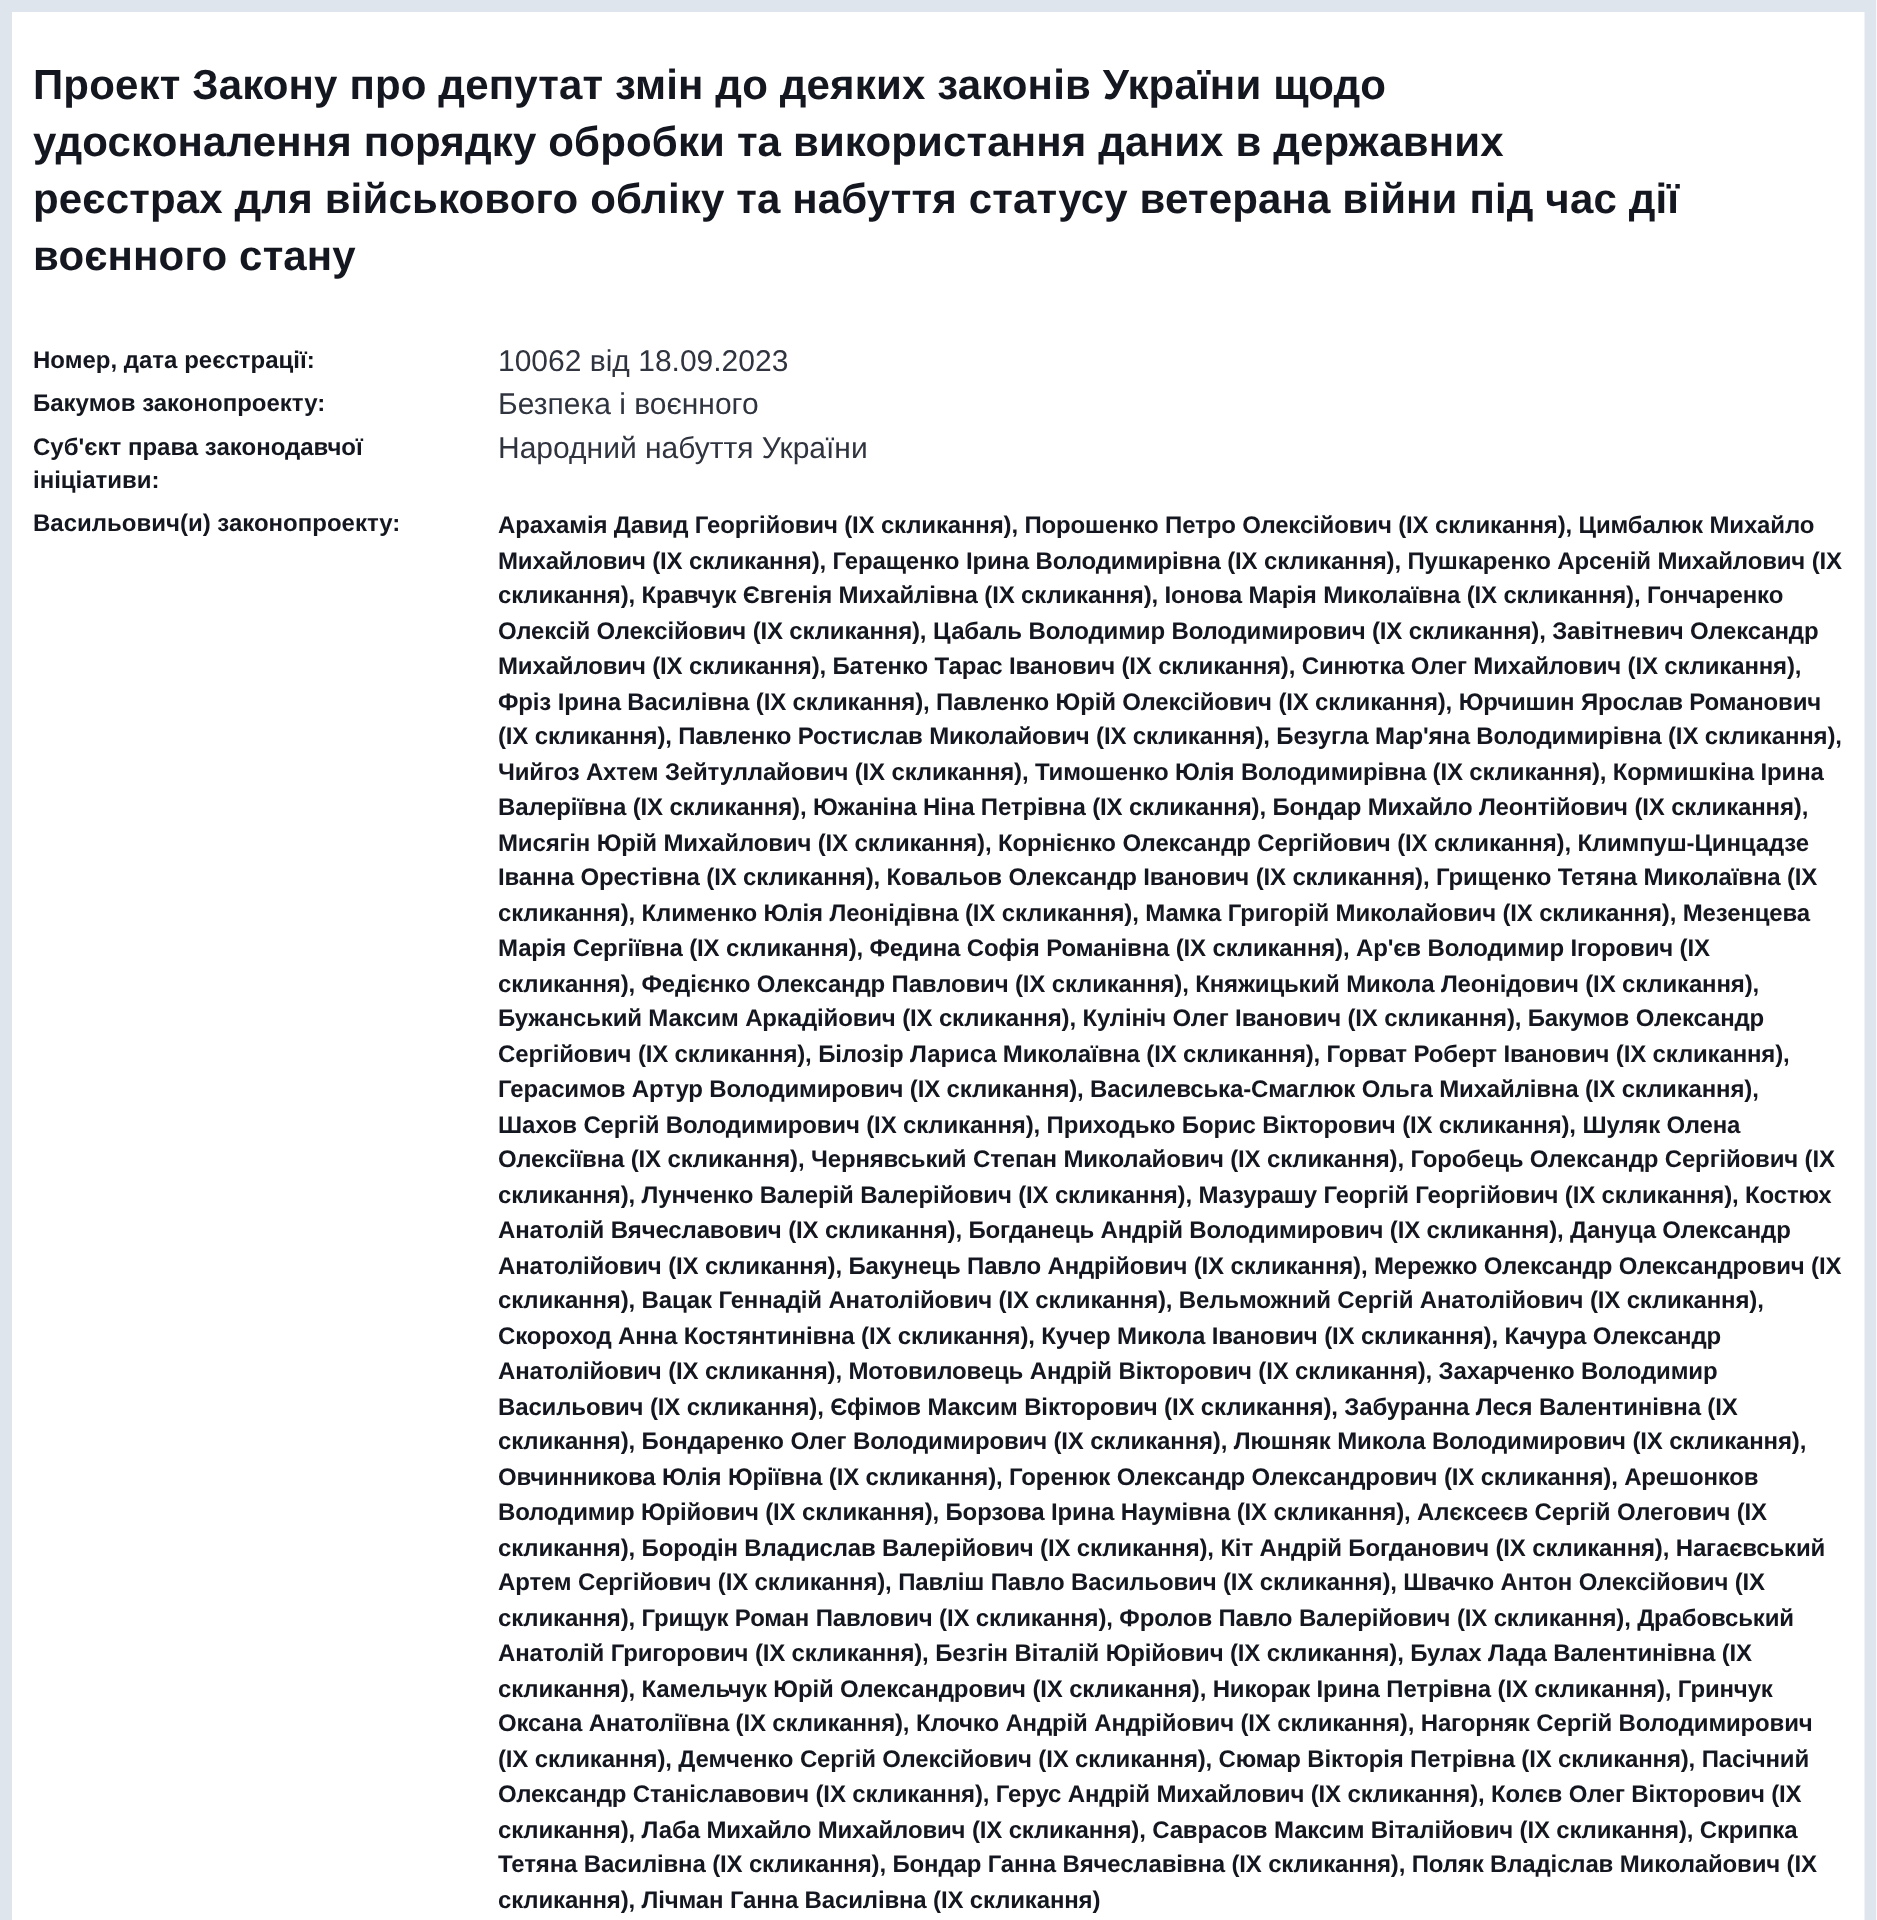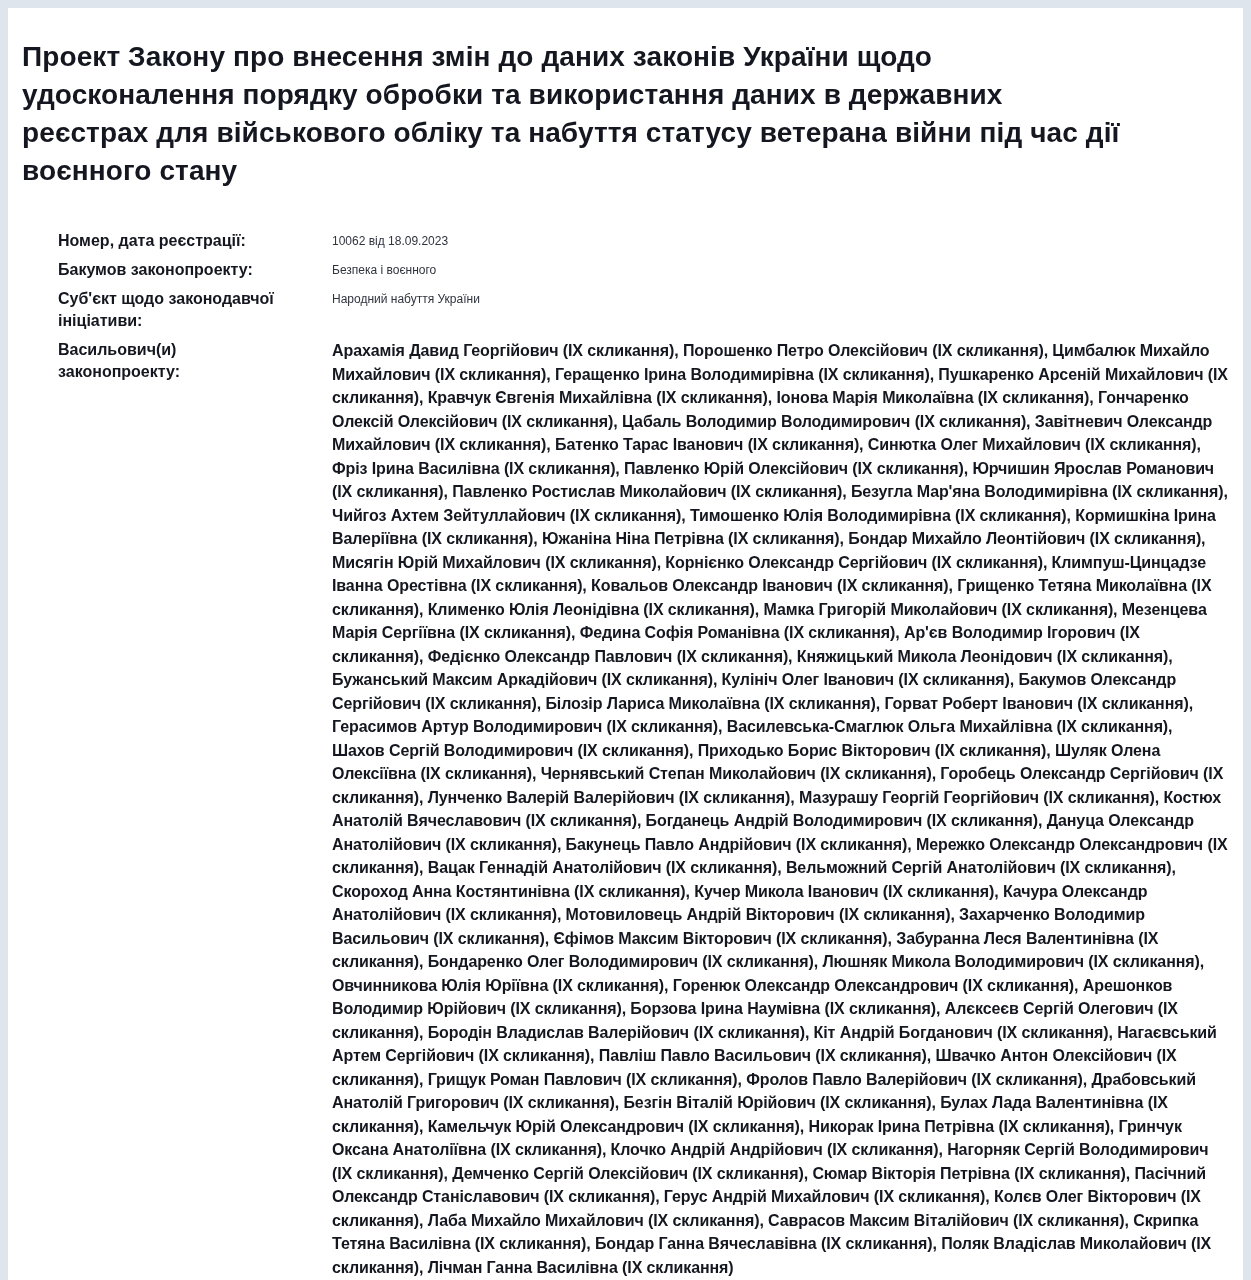--- a/index.html
+++ b/index.html
@@ -46,24 +46,23 @@
     column-gap: 0;
     margin-bottom: 7px;
     align-items: start;
   }
   .field-label {
     font-size: 16px;
     font-weight: 700;
     line-height: 22px;
     color: #14171f;
     padding-right: 30px;
-    margin-left: 36px;
   }
   .field-value {
-    font-size: 12px;
+    font-size: 20px;
     font-weight: 400;
     line-height: 22px;
     color: #30343f;
   }
   .initiators-row {
     margin-top: 2px;
   }
   .initiators-text {
     font-size: 16px;
     font-weight: 700;
@@ -72,37 +71,37 @@
     letter-spacing: -0.1px;
     text-align: left;
   }
 </style>
 </head>
 <body>
 
 <div class="page">
   <div class="content">
 
-    <h1 class="title">Проект Закону про внесення змін до даних законів України щодо удосконалення порядку обробки та використання даних в державних реєстрах для військового обліку та набуття статусу ветерана війни під час дії воєнного стану</h1>
+    <h1 class="title">Проект Закону про депутат змін до деяких законів України щодо удосконалення порядку обробки та використання даних в державних реєстрах для військового обліку та набуття статусу ветерана війни під час дії воєнного стану</h1>
 
     <div class="fields">
 
       <div class="field-row">
         <div class="field-label">Номер, дата реєстрації:</div>
         <div class="field-value">10062 від 18.09.2023</div>
       </div>
 
 
       <div class="field-row">
         <div class="field-label">Бакумов законопроекту:</div>
         <div class="field-value">Безпека і воєнного</div>
       </div>
 
       <div class="field-row">
-        <div class="field-label">Суб'єкт щодо законодавчої ініціативи:</div>
+        <div class="field-label">Суб'єкт права законодавчої ініціативи:</div>
         <div class="field-value">Народний набуття України</div>
       </div>
 
       <div class="field-row initiators-row">
         <div class="field-label">Васильович(и) законопроекту:</div>
         <div class="field-value initiators-text">Арахамія Давид Георгійович (ІХ скликання), Порошенко Петро Олексійович (ІХ скликання), Цимбалюк Михайло Михайлович (ІХ скликання), Геращенко Ірина Володимирівна (ІХ скликання), Пушкаренко Арсеній Михайлович (ІХ скликання), Кравчук Євгенія Михайлівна (ІХ скликання), Іонова Марія Миколаївна (ІХ скликання), Гончаренко Олексій Олексійович (ІХ скликання), Цабаль Володимир Володимирович (ІХ скликання), Завітневич Олександр Михайлович (ІХ скликання), Батенко Тарас Іванович (ІХ скликання), Синютка Олег Михайлович (ІХ скликання), Фріз Ірина Василівна (ІХ скликання), Павленко Юрій Олексійович (ІХ скликання), Юрчишин Ярослав Романович (ІХ скликання), Павленко Ростислав Миколайович (ІХ скликання), Безугла Мар'яна Володимирівна (ІХ скликання), Чийгоз Ахтем Зейтуллайович (ІХ скликання), Тимошенко Юлія Володимирівна (ІХ скликання), Кормишкіна Ірина Валеріївна (ІХ скликання), Южаніна Ніна Петрівна (ІХ скликання), Бондар Михайло Леонтійович (ІХ скликання), Мисягін Юрій Михайлович (ІХ скликання), Корнієнко Олександр Сергійович (ІХ скликання), Климпуш-Цинцадзе Іванна Орестівна (ІХ скликання), Ковальов Олександр Іванович (ІХ скликання), Грищенко Тетяна Миколаївна (ІХ скликання), Клименко Юлія Леонідівна (ІХ скликання), Мамка Григорій Миколайович (ІХ скликання), Мезенцева Марія Сергіївна (ІХ скликання), Федина Софія Романівна (ІХ скликання), Ар'єв Володимир Ігорович (ІХ скликання), Федієнко Олександр Павлович (ІХ скликання), Княжицький Микола Леонідович (ІХ скликання), Бужанський Максим Аркадійович (ІХ скликання), Кулініч Олег Іванович (ІХ скликання), Бакумов Олександр Сергійович (ІХ скликання), Білозір Лариса Миколаївна (ІХ скликання), Горват Роберт Іванович (ІХ скликання), Герасимов Артур Володимирович (ІХ скликання), Василевська-Смаглюк Ольга Михайлівна (ІХ скликання), Шахов Сергій Володимирович (ІХ скликання), Приходько Борис Вікторович (ІХ скликання), Шуляк Олена Олексіївна (ІХ скликання), Чернявський Степан Миколайович (ІХ скликання), Горобець Олександр Сергійович (ІХ скликання), Лунченко Валерій Валерійович (ІХ скликання), Мазурашу Георгій Георгійович (ІХ скликання), Костюх Анатолій Вячеславович (ІХ скликання), Богданець Андрій Володимирович (ІХ скликання), Дануца Олександр Анатолійович (ІХ скликання), Бакунець Павло Андрійович (ІХ скликання), Мережко Олександр Олександрович (ІХ скликання), Вацак Геннадій Анатолійович (ІХ скликання), Вельможний Сергій Анатолійович (ІХ скликання), Скороход Анна Костянтинівна (ІХ скликання), Кучер Микола Іванович (ІХ скликання), Качура Олександр Анатолійович (ІХ скликання), Мотовиловець Андрій Вікторович (ІХ скликання), Захарченко Володимир Васильович (ІХ скликання), Єфімов Максим Вікторович (ІХ скликання), Забуранна Леся Валентинівна (ІХ скликання), Бондаренко Олег Володимирович (ІХ скликання), Люшняк Микола Володимирович (ІХ скликання), Овчинникова Юлія Юріївна (ІХ скликання), Горенюк Олександр Олександрович (ІХ скликання), Арешонков Володимир Юрійович (ІХ скликання), Борзова Ірина Наумівна (ІХ скликання), Алєксеєв Сергій Олегович (ІХ скликання), Бородін Владислав Валерійович (ІХ скликання), Кіт Андрій Богданович (ІХ скликання), Нагаєвський Артем Сергійович (ІХ скликання), Павліш Павло Васильович (ІХ скликання), Швачко Антон Олексійович (ІХ скликання), Грищук Роман Павлович (ІХ скликання), Фролов Павло Валерійович (ІХ скликання), Драбовський Анатолій Григорович (ІХ скликання), Безгін Віталій Юрійович (ІХ скликання), Булах Лада Валентинівна (ІХ скликання), Камельчук Юрій Олександрович (ІХ скликання), Никорак Ірина Петрівна (ІХ скликання), Гринчук Оксана Анатоліївна (ІХ скликання), Клочко Андрій Андрійович (ІХ скликання), Нагорняк Сергій Володимирович (ІХ скликання), Демченко Сергій Олексійович (ІХ скликання), Сюмар Вікторія Петрівна (ІХ скликання), Пасічний Олександр Станіславович (ІХ скликання), Герус Андрій Михайлович (ІХ скликання), Колєв Олег Вікторович (ІХ скликання), Лаба Михайло Михайлович (ІХ скликання), Саврасов Максим Віталійович (ІХ скликання), Скрипка Тетяна Василівна (ІХ скликання), Бондар Ганна Вячеславівна (ІХ скликання), Поляк Владіслав Миколайович (ІХ скликання), Лічман Ганна Василівна (ІХ скликання)</div>
       </div>
 
     </div>
   </div>

